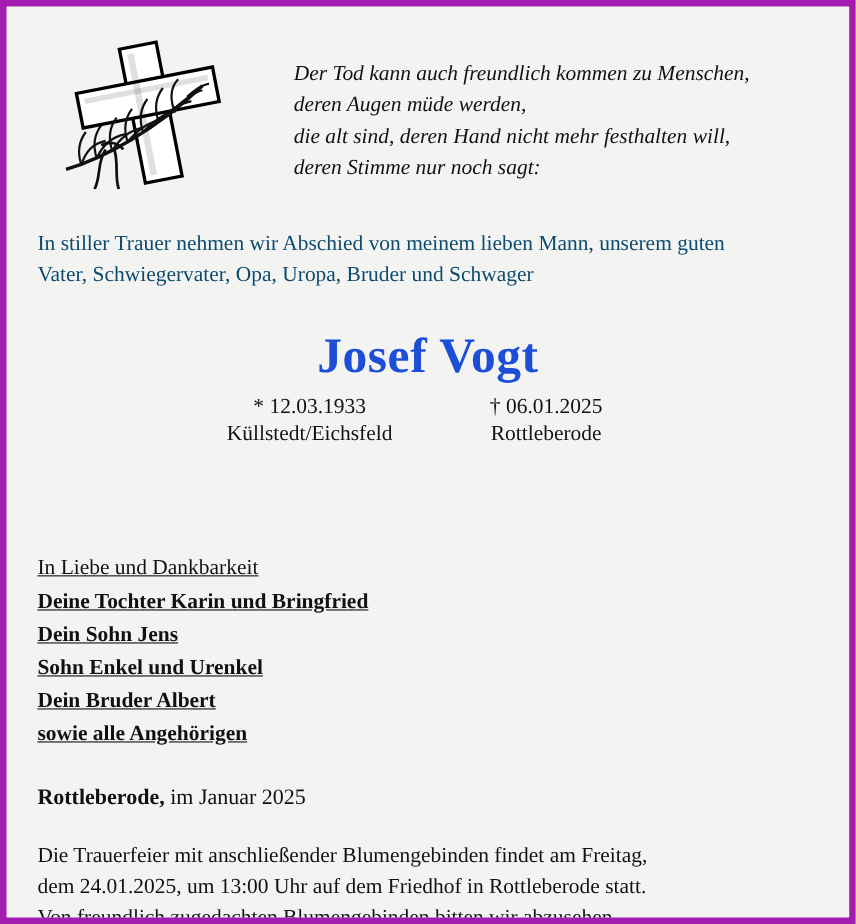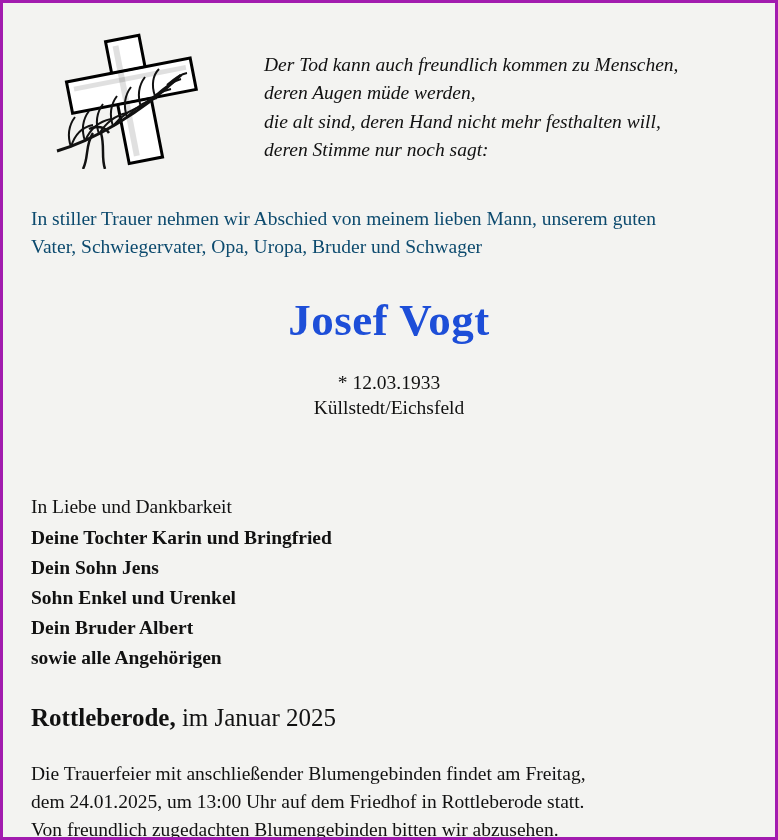--- a/index.html
+++ b/index.html
@@ -9,21 +9,21 @@
   }
   body {
     font-family: "Liberation Serif", serif;
   }
   .obituary {
     position: relative;
     width: 778px;
     height: 840px;
     box-sizing: border-box;
     background: #f2f2f0;
-    border: 3px solid #a21caf;
+    border: 6px solid #a21caf;
     overflow: hidden;
   }
   .inner {
     position: absolute;
     left: 0; top: 0; right: 0; bottom: 0;
     background: #f3f3f1;
     padding: 26px 28px 20px 28px;
     box-sizing: border-box;
   }
 
@@ -73,46 +73,47 @@
     font-weight: bold;
     letter-spacing: 0.5px;
     margin-top: 34px;
     color: #1d4ed8;
   }
 
   
   .dates {
     display: flex;
     justify-content: center;
-    margin-top: 26px;
+    margin-top: 10px;
     font-size: 19.5px;
     color: #111;
   }
   .date-col {
     width: 215px;
     text-align: center;
   }
   .date-col .line2 {
     margin-top: 3px;
   }
 
   
   .family {
-    margin-top: 73px;
+    margin-top: 96px;
     font-size: 19.5px;
     line-height: 1.55;
     color: #111;
+    text-decoration: underline;
   }
   .family .lead { font-weight: normal; }
   .family .strong { font-weight: bold; }
 
   
   .placeline {
     margin-top: 30px;
-    font-size: 25px;
+    font-size: 20px;
     color: #111;
   }
   .placeline .strong { font-weight: bold; }
 
   
   .closing {
     margin-top: 28px;
     font-size: 19.5px;
     line-height: 1.45;
     color: #111;
@@ -182,20 +183,24 @@
       <p>Vater, Schwiegervater, Opa, Uropa, Bruder und Schwager</p>
     </div>
 
     <div class="name">Josef Vogt</div>
 
     <div class="dates">
       <div class="date-col">
         <div>* 12.03.1933</div>
         <div class="line2">Küllstedt/Eichsfeld</div>
       </div>
+      <div class="date-col">
+        <div>† 06.01.2025</div>
+        <div class="line2">Rottleberode</div>
+      </div>
     </div>
 
     <div class="family">
       <div class="lead">In Liebe und Dankbarkeit</div>
       <div class="strong">Deine Tochter Karin und Bringfried</div>
       <div class="strong">Dein Sohn Jens</div>
       <div class="strong">Sohn Enkel und Urenkel</div>
       <div class="strong">Dein Bruder Albert</div>
       <div class="strong">sowie alle Angehörigen</div>
     </div>

